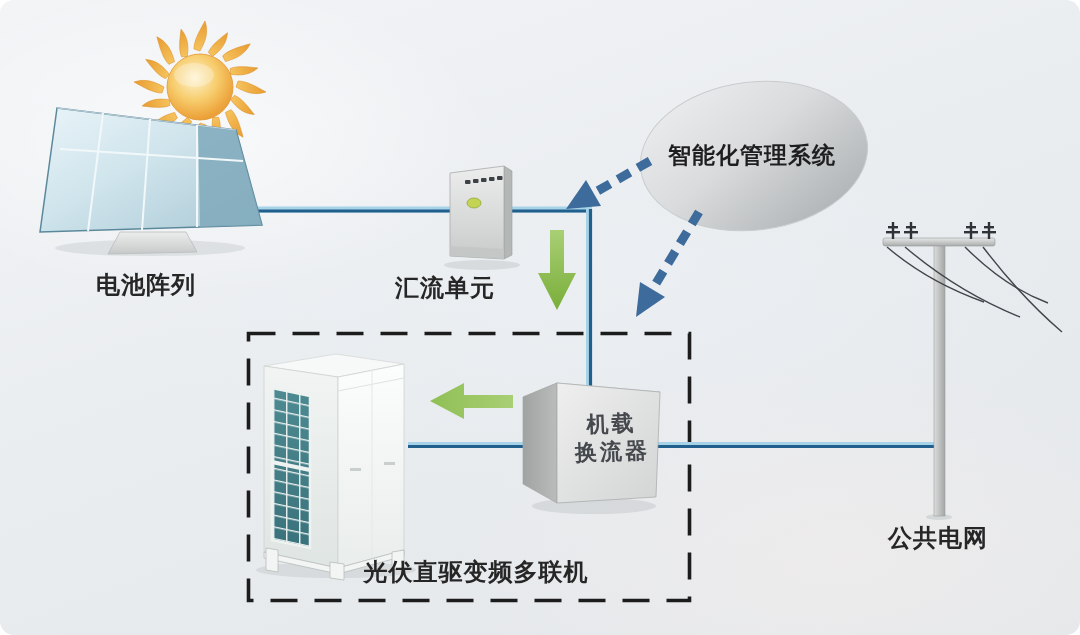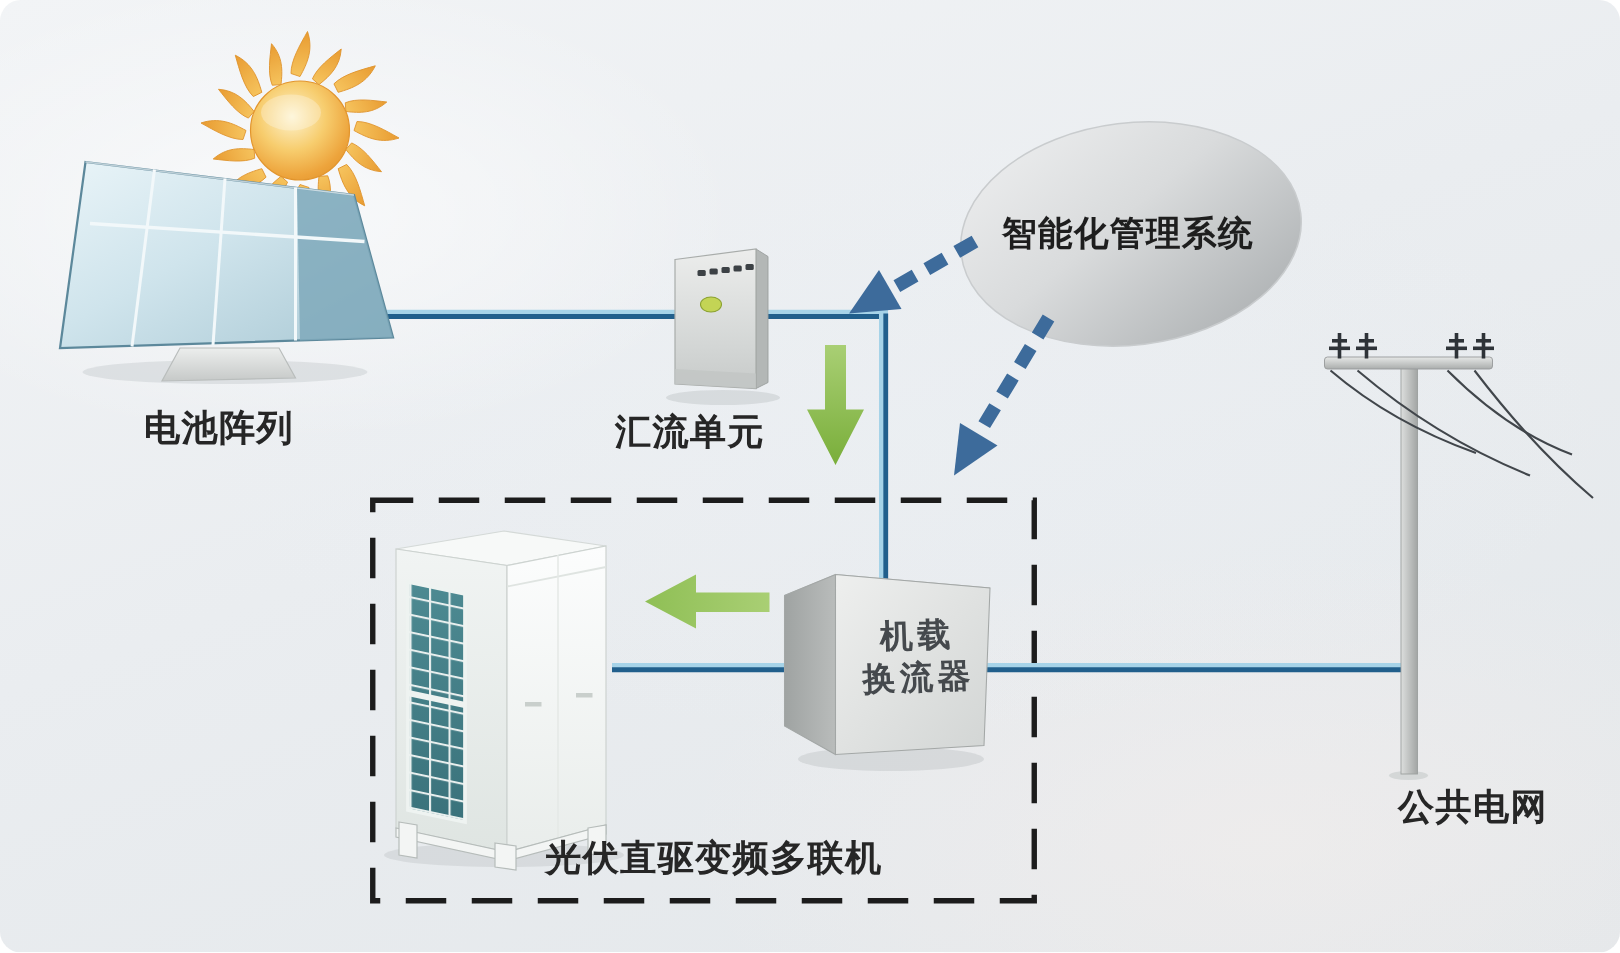--- a/index.html
+++ b/index.html
@@ -245,27 +245,27 @@
         <path d="M887,247 Q928,282 984,302"></path>
         <path d="M905,247 Q958,292 1020,317"></path>
         <path d="M965,247 Q1005,287 1048,303"></path>
         <path d="M983,247 Q1022,298 1062,332"></path>
       </g>
     </g>
   </svg>
 
   <div class="lbl" style="left:146px;top:269px;">电池阵列</div>
 
-  <div class="lbl" style="left:460px;top:272px;font-family:Liberation Serif, serif;">汇流单元</div>
+  <div class="lbl" style="left:445px;top:272px;font-family:Liberation Serif, serif;">汇流单元</div>
 
   <div class="lbl lbl-mgmt" style="left:752px;top:140px;">智能化管理系统</div>
 
   <div class="lbl lbl-converter" style="left:612px;top:410px;">
     <div>机载</div>
     <div>换流器</div>
   </div>
 
   <div class="lbl" style="left:476px;top:556px;">光伏直驱变频多联机</div>
 
-  <div class="lbl" style="left:982px;top:522px;">公共电网</div>
+  <div class="lbl" style="left:938px;top:522px;">公共电网</div>
 
  </div>
 </div>
 
 </body></html>

